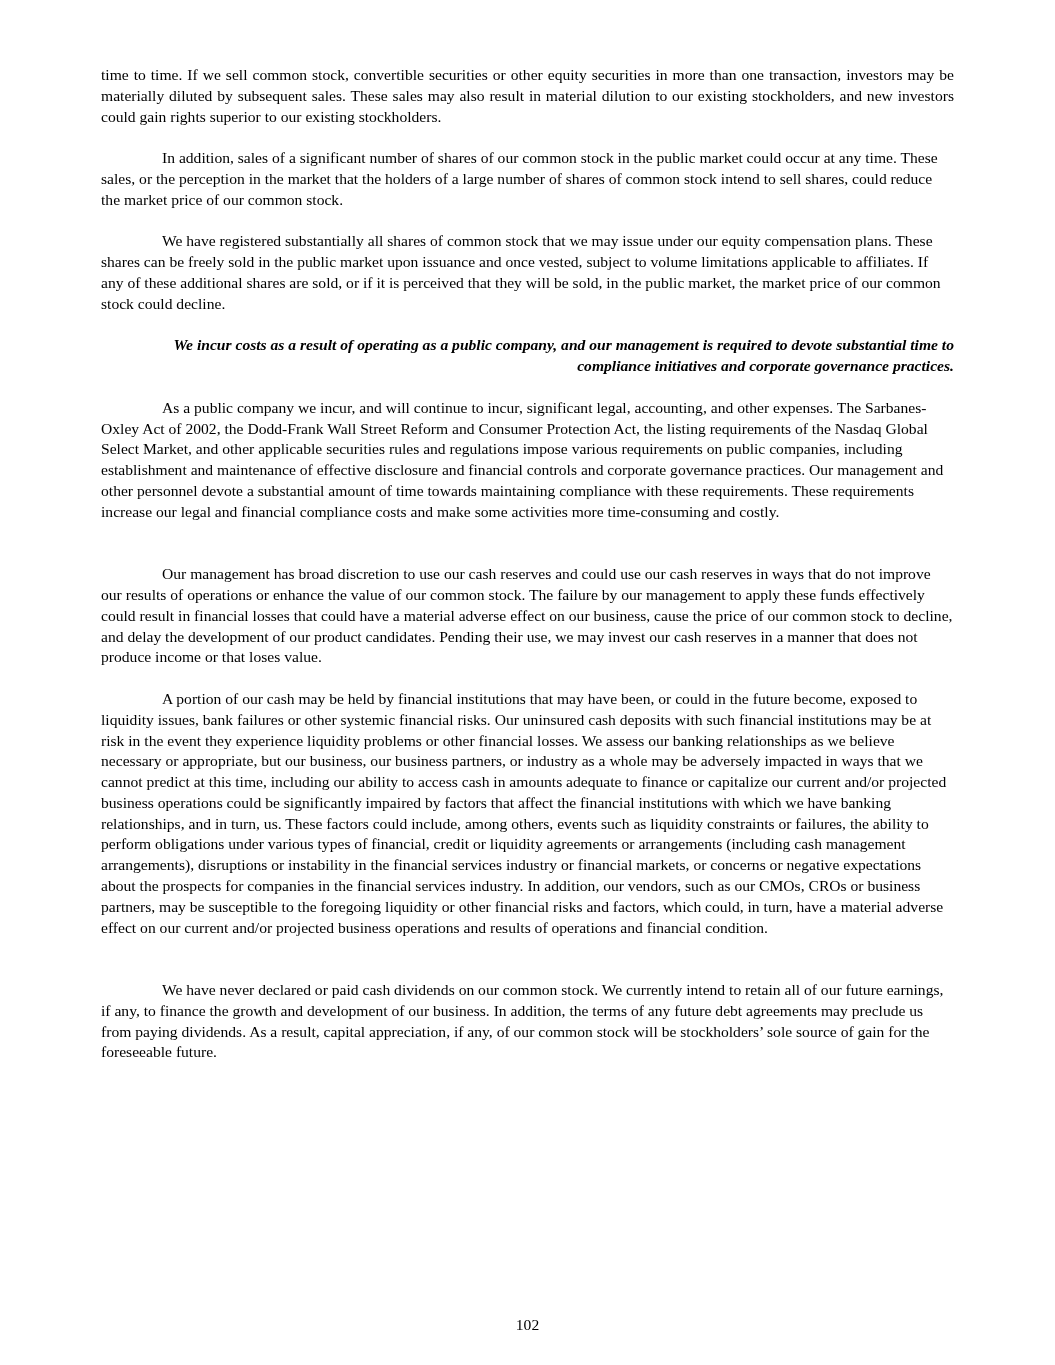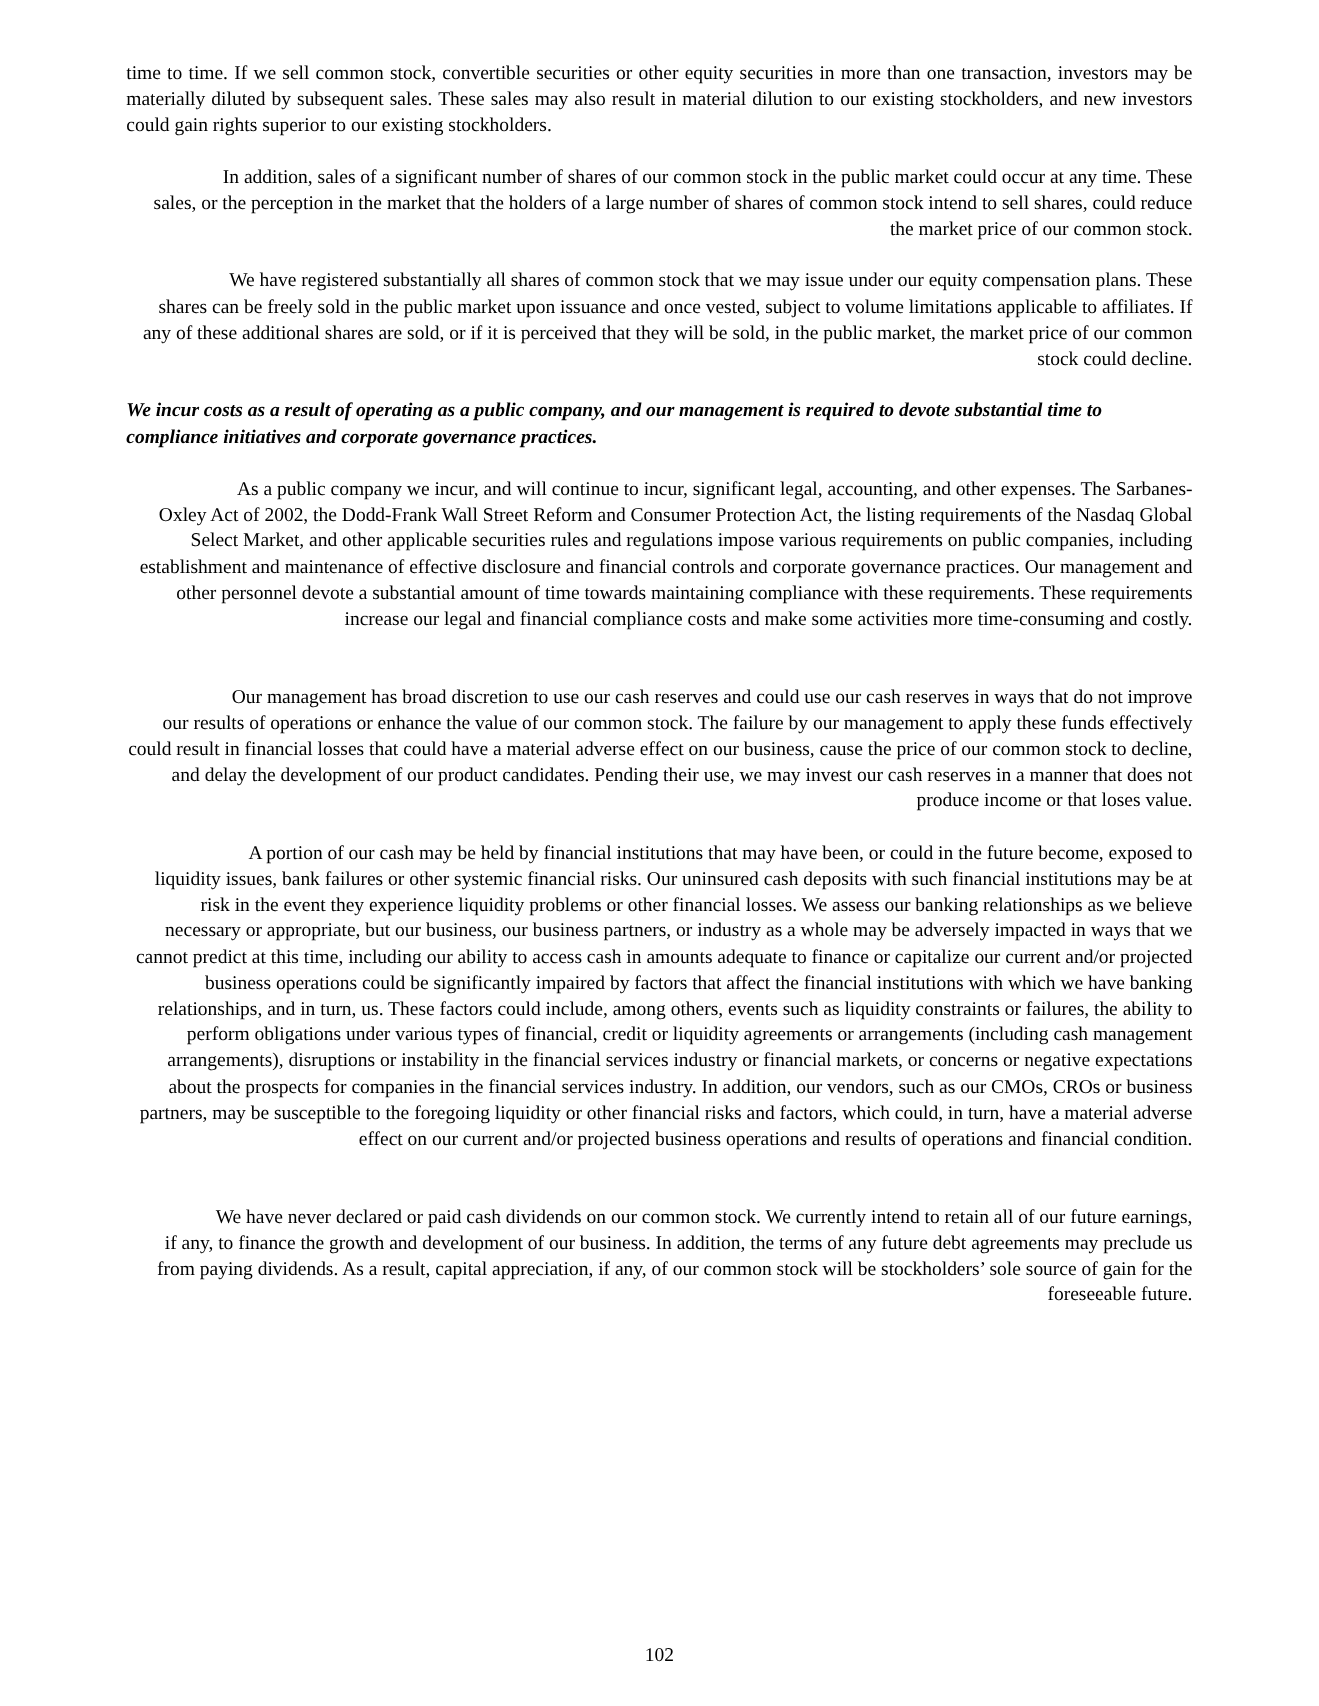--- a/index.html
+++ b/index.html
@@ -2,24 +2,24 @@
 <html><head>
 <meta charset="utf-8">
 <style>
   html, body { margin: 0; padding: 0; background: #ffffff; }
   body { width: 1055px; height: 1365px; position: relative; overflow: hidden; }
   .page {
     position: absolute; left: 101px; top: 49px; width: 853px;
     font-family: "Liberation Serif", serif; font-size: 15.6px; line-height: 20.8px; color: #000;
   }
   p { margin: 0; }
-  .just { text-align: justify; }
-  .body-para { text-indent: 61px; text-align: right; }
+  .just { text-align: justify; margin-top: 16px; }
+  .body-para { text-indent: 61px; }
   .gap { height: 20.8px; }
-  .heading { font-weight: bold; font-style: italic; }
+  .heading { font-weight: bold; font-style: italic; text-align: right; }
   .page-number {
     position: absolute; top: 1316px; left: 0; width: 1055px; text-align: center;
     font-family: "Liberation Serif", serif; font-size: 15.6px; color: #000;
   }
 </style>
 </head>
 <body>
 
 <div class="page">
   <p class="just">time to time. If we sell common stock, convertible securities or other equity securities in more than one transaction, investors may be materially diluted by subsequent sales. These sales may also result in material dilution to our existing stockholders, and new investors could gain rights superior to our existing stockholders.</p>

